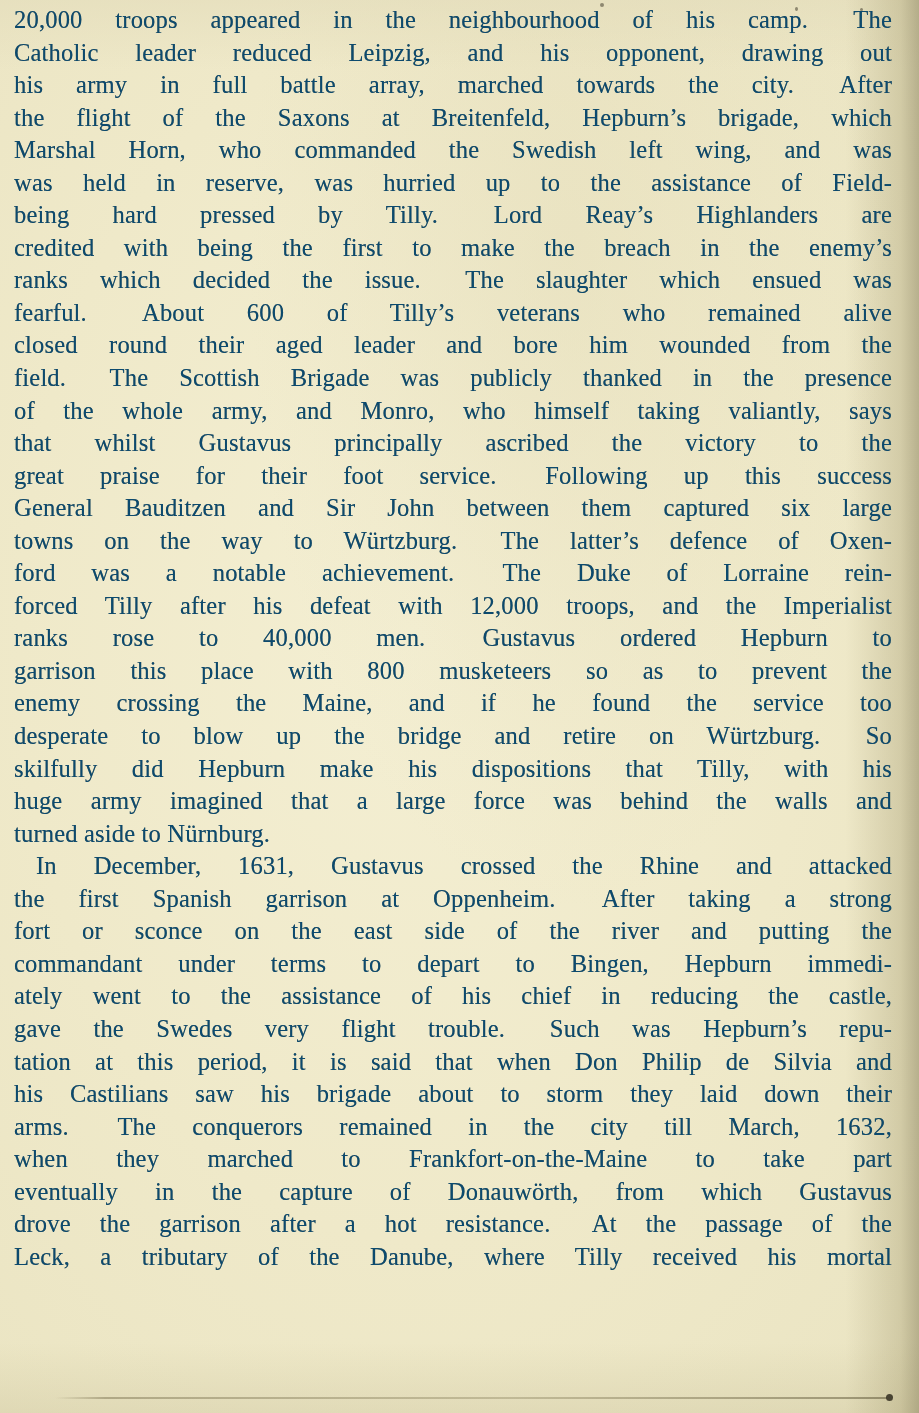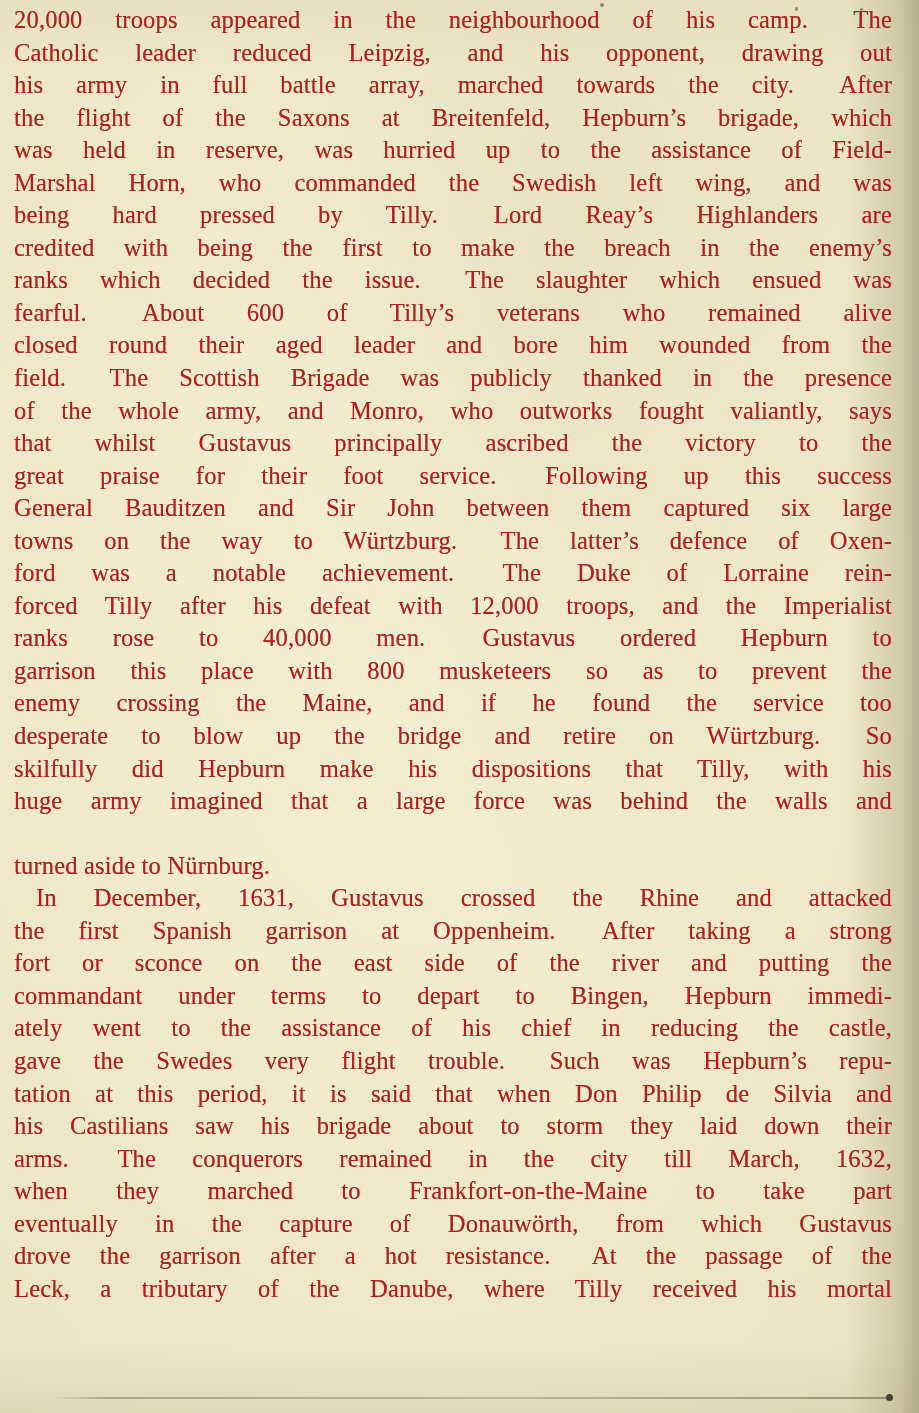--- a/index.html
+++ b/index.html
@@ -12,28 +12,28 @@
   #paper {
     position: absolute; inset: 0;
     background:
       linear-gradient(90deg, rgba(150,140,95,0) 92%, rgba(150,140,95,0.30) 98%, rgba(118,110,72,0.45) 100%),
       linear-gradient(180deg, rgba(226,219,185,0.55) 0%, rgba(0,0,0,0) 5%, rgba(0,0,0,0) 95%, rgba(196,188,148,0.30) 100%),
       radial-gradient(ellipse at 62% 18%, rgba(222,214,176,0.35) 0%, rgba(0,0,0,0) 40%),
       radial-gradient(ellipse at 45% 45%, #f4efd3 0%, #efe9c9 55%, #eae4c2 100%);
   }
   #textblock {
     position: absolute; left: 14px; top: 4px; width: 878px;
-    color: #b91c1c;
+    color: #0c4a6e;
     font-size: 24.6px;
     line-height: 32.55px;
     letter-spacing: 0.15px;
     text-shadow: 0 0 0.5px rgba(62,58,48,0.55);
   }
   .line { text-align: justify; text-align-last: justify; }
-  .line.no-just { text-align-last: left; margin-top: 32px; }
+  .line.no-just { text-align-last: left; }
   .line.indent { text-indent: 22px; }
   .speck { position: absolute; background: rgba(70,64,48,0.55); border-radius: 50%; }
   #bottom-rule {
     position: absolute; left: 55px; top: 1397px; width: 832px; height: 2px;
     border-radius: 2px;
     background: linear-gradient(90deg,
       rgba(105,96,62,0) 0%, rgba(105,96,62,0.42) 6%,
       rgba(112,103,66,0.30) 55%, rgba(86,78,48,0.50) 100%);
   }
   #rule-dot {
@@ -44,29 +44,29 @@
 </head>
 <body>
 
 <div id="paper"></div>
 
 <div id="textblock">
     <div class="line">20,000 troops appeared in the neighbourhood of his camp.  The</div>
     <div class="line">Catholic leader reduced Leipzig, and his opponent, drawing out</div>
     <div class="line">his army in full battle array, marched towards the city.  After</div>
     <div class="line">the flight of the Saxons at Breitenfeld, Hepburn’s brigade, which</div>
+    <div class="line">Marshal Horn, who commanded the Swedish left wing, and was</div>
     <div class="line">was held in reserve, was hurried up to the assistance of Field-</div>
-    <div class="line">Marshal Horn, who commanded the Swedish left wing, and was</div>
     <div class="line">being hard pressed by Tilly.  Lord Reay’s Highlanders are</div>
     <div class="line">credited with being the first to make the breach in the enemy’s</div>
     <div class="line">ranks which decided the issue.  The slaughter which ensued was</div>
     <div class="line">fearful.  About 600 of Tilly’s veterans who remained alive</div>
     <div class="line">closed round their aged leader and bore him wounded from the</div>
     <div class="line">field.  The Scottish Brigade was publicly thanked in the presence</div>
-    <div class="line">of the whole army, and Monro, who outworks fought valiantly, says</div>
+    <div class="line">of the whole army, and Monro, who himself taking valiantly, says</div>
     <div class="line">that whilst Gustavus principally ascribed the victory to the</div>
     <div class="line">great praise for their foot service.  Following up this success</div>
     <div class="line">General Bauditzen and Sir John between them captured six large</div>
     <div class="line">towns on the way to Würtzburg.  The latter’s defence of Oxen-</div>
     <div class="line">ford was a notable achievement.  The Duke of Lorraine rein-</div>
     <div class="line">forced Tilly after his defeat with 12,000 troops, and the Imperialist</div>
     <div class="line">ranks rose to 40,000 men.  Gustavus ordered Hepburn to</div>
     <div class="line">garrison this place with 800 musketeers so as to prevent the</div>
     <div class="line">enemy crossing the Maine, and if he found the service too</div>
     <div class="line">desperate to blow up the bridge and retire on Würtzburg.  So</div>

